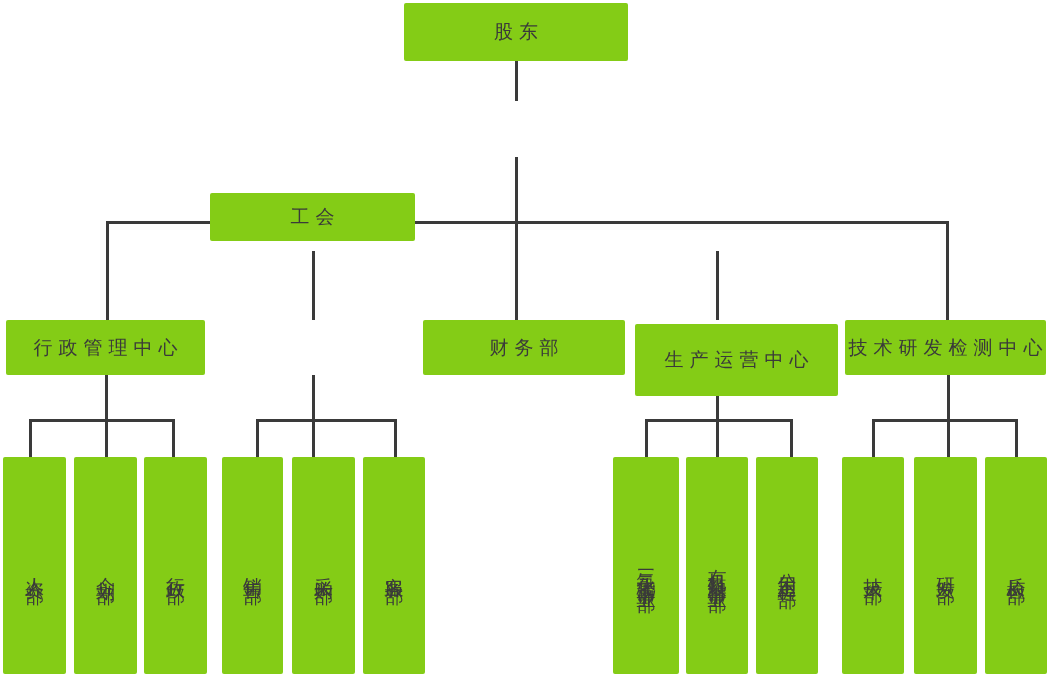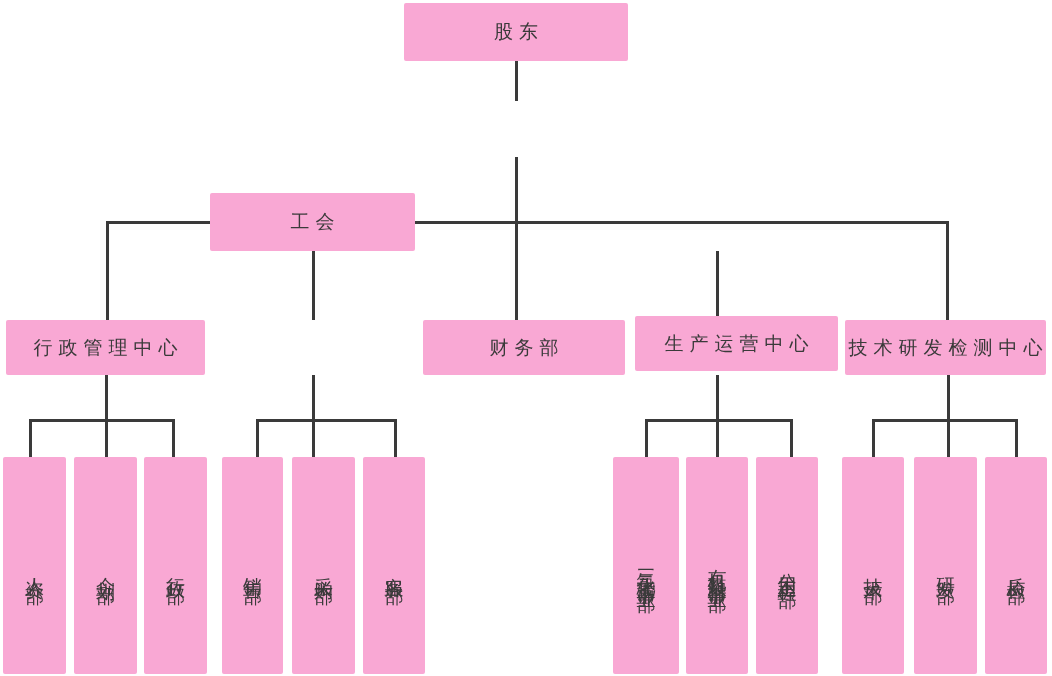--- a/index.html
+++ b/index.html
@@ -10,21 +10,21 @@
   }
   .canvas {
     position: relative;
     width: 1052px;
     height: 676px;
     background: #ffffff;
     overflow: hidden;
   }
   .node {
     position: absolute;
-    background: #f9a8d4;
+    background: #84cc16;
     border-radius: 2px;
     display: flex;
     align-items: center;
     justify-content: center;
     color: #3a3a3a;
     font-size: 19px;
     letter-spacing: 6px;
     text-indent: 6px; 
     white-space: nowrap;
     z-index: 2;
@@ -75,25 +75,25 @@
 
   <div class="line" style="left:947px; top:375px; width:3px; height:45px;"></div>
   <div class="line" style="left:872px; top:419px; width:146px; height:3px;"></div>
   <div class="line" style="left:872px; top:419px; width:3px; height:38px;"></div>
   <div class="line" style="left:947px; top:419px; width:3px; height:38px;"></div>
   <div class="line" style="left:1015px; top:419px; width:3px; height:38px;"></div>
 
   <div class="node" style="left:404px; top:3px; width:224px; height:58px;">股东</div>
 
 
-  <div class="node" style="left:210px; top:193px; width:205px; height:58px;">工会</div>
+  <div class="node" style="left:210px; top:193px; width:205px; height:48px;">工会</div>
 
   <div class="node" style="left:6px; top:320px; width:199px; height:55px;font-family:Liberation Serif, serif;">行政管理中心</div>
   <div class="node" style="left:423px; top:320px; width:202px; height:55px;">财务部</div>
-  <div class="node" style="left:635px; top:316px; width:203px; height:55px;">生产运营中心</div>
+  <div class="node" style="left:635px; top:324px; width:203px; height:72px;">生产运营中心</div>
   <div class="node" style="left:845px; top:320px; width:201px; height:55px;">技术研发检测中心</div>
 
   <div class="node vertical" style="left:3px; top:457px; width:63px; height:217px;">人资部</div>
   <div class="node vertical" style="left:74px; top:457px; width:63px; height:217px;">企划部</div>
   <div class="node vertical" style="left:144px; top:457px; width:63px; height:217px;">行政部</div>
 
   <div class="node vertical" style="left:222px; top:457px; width:61px; height:217px;">销售部</div>
   <div class="node vertical" style="left:292px; top:457px; width:63px; height:217px;">采购部</div>
   <div class="node vertical" style="left:363px; top:457px; width:62px; height:217px;">客服部</div>
 

